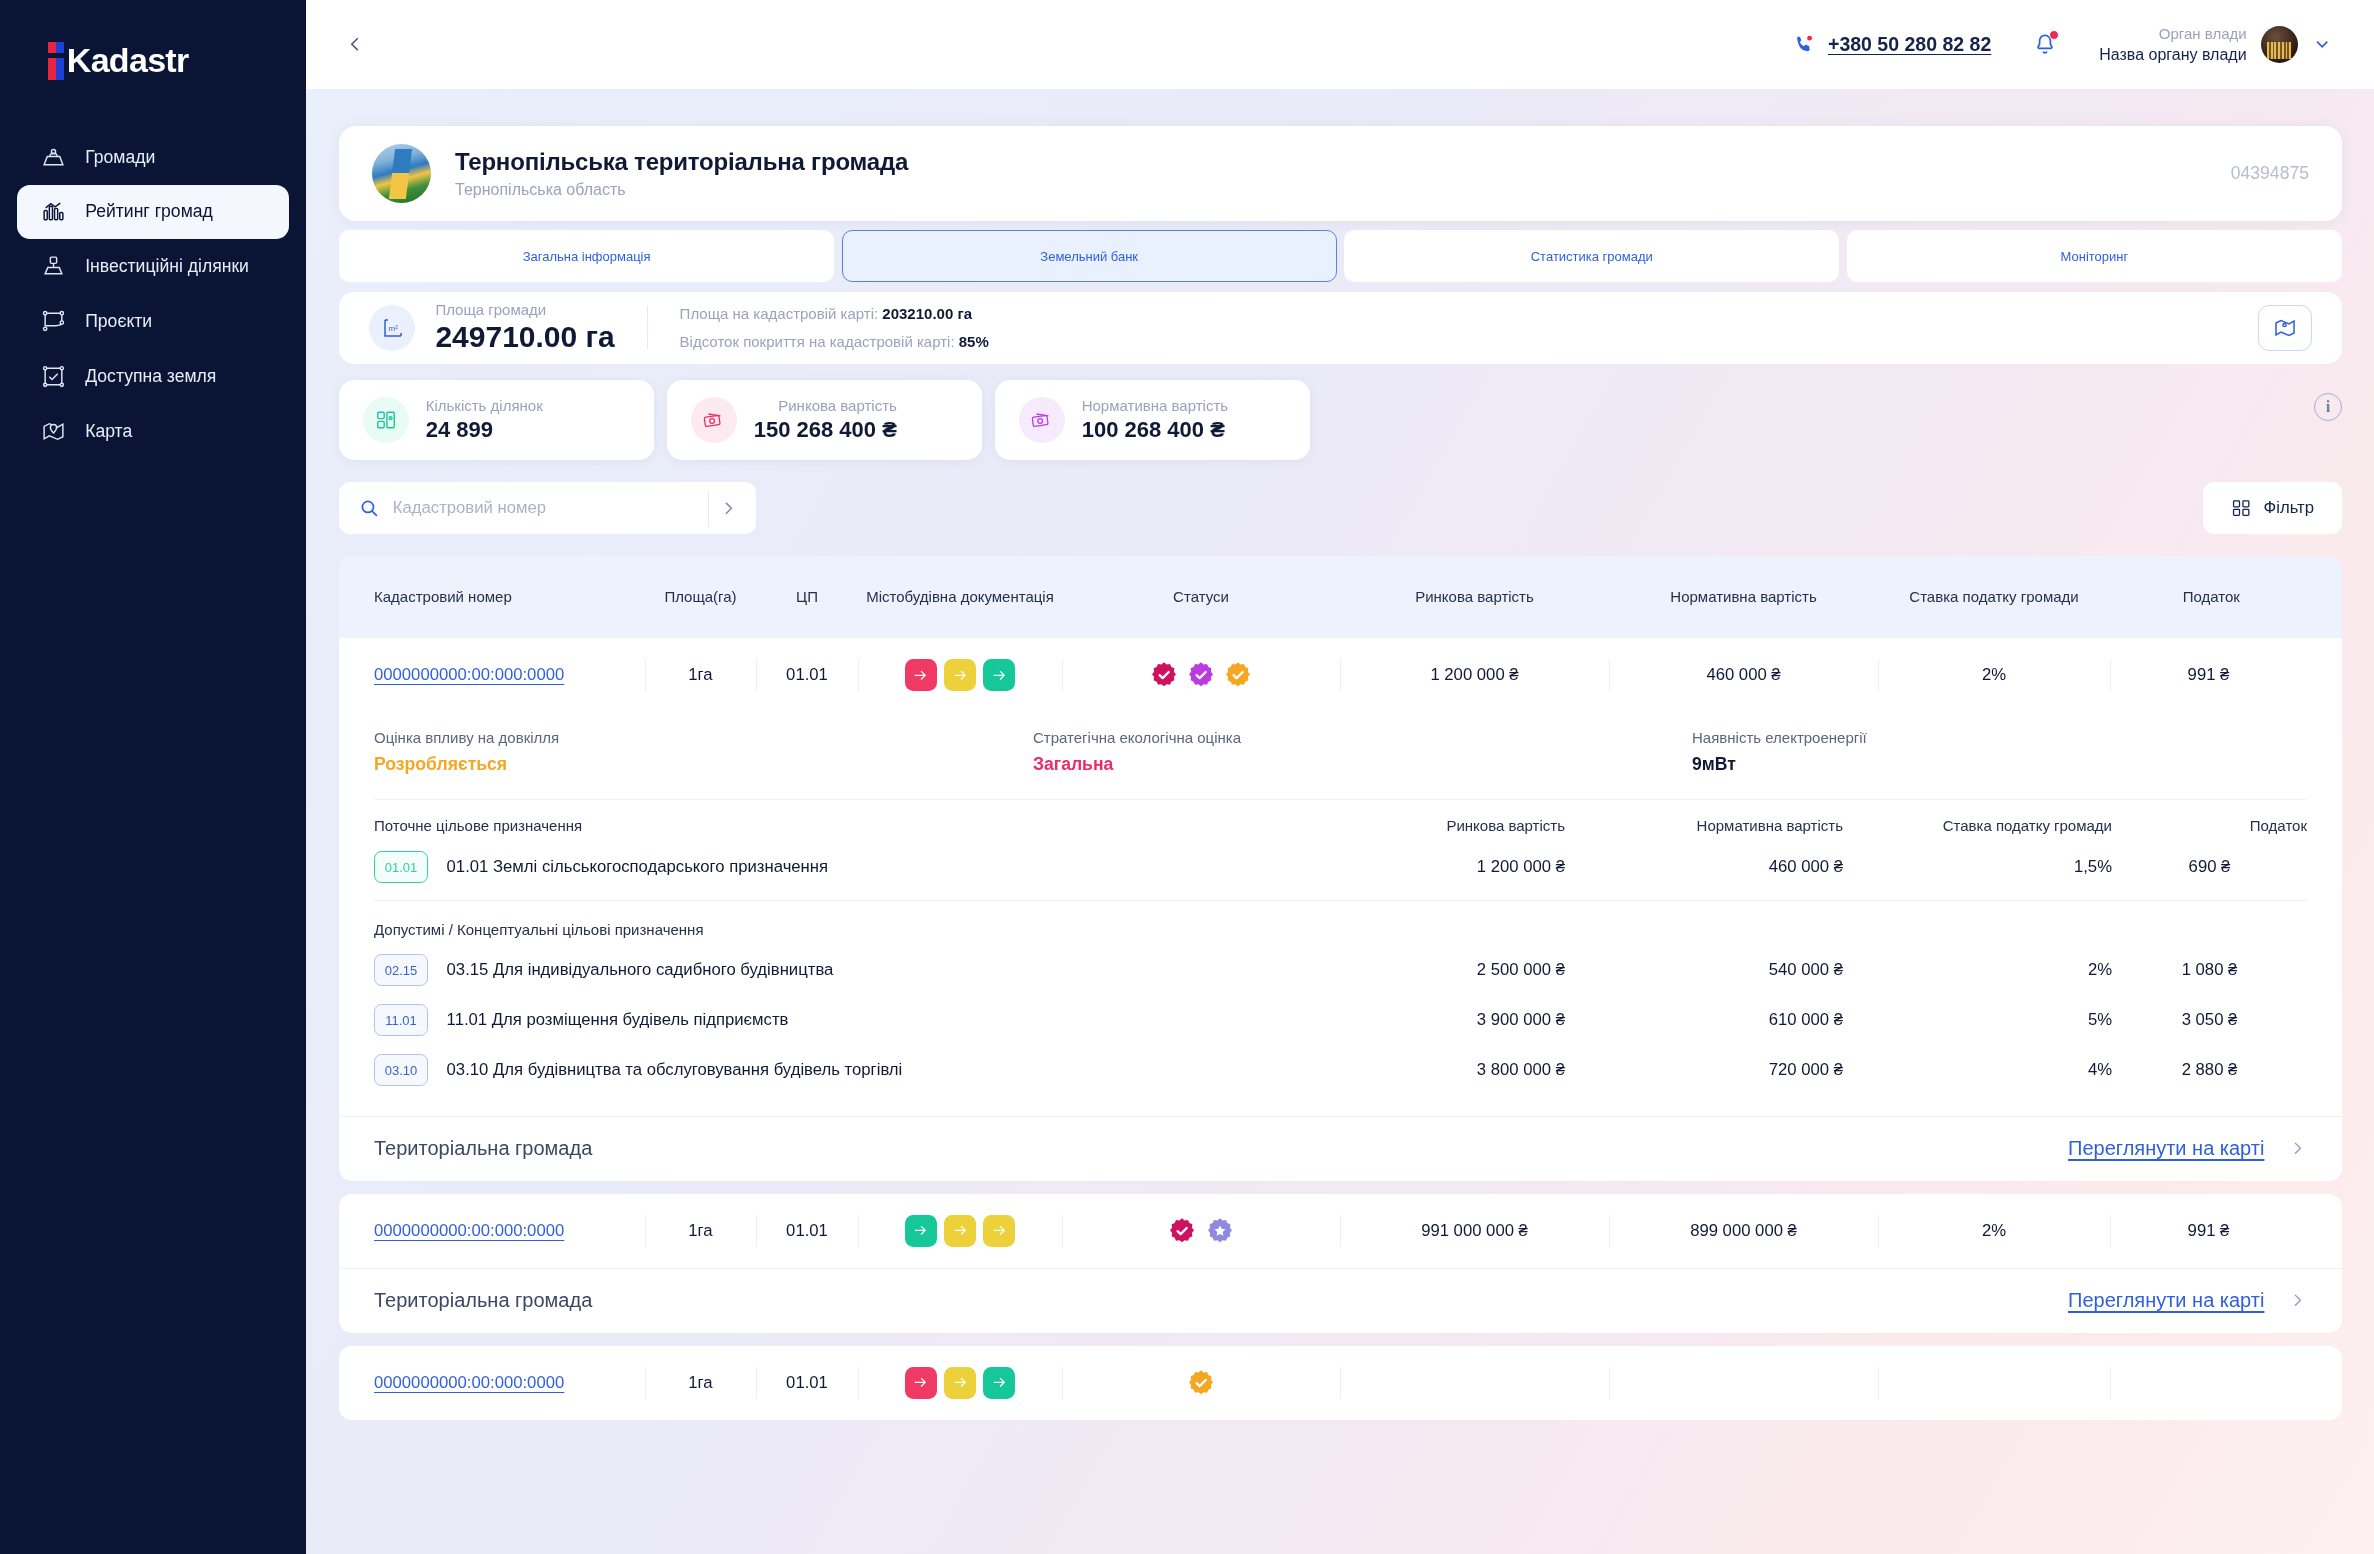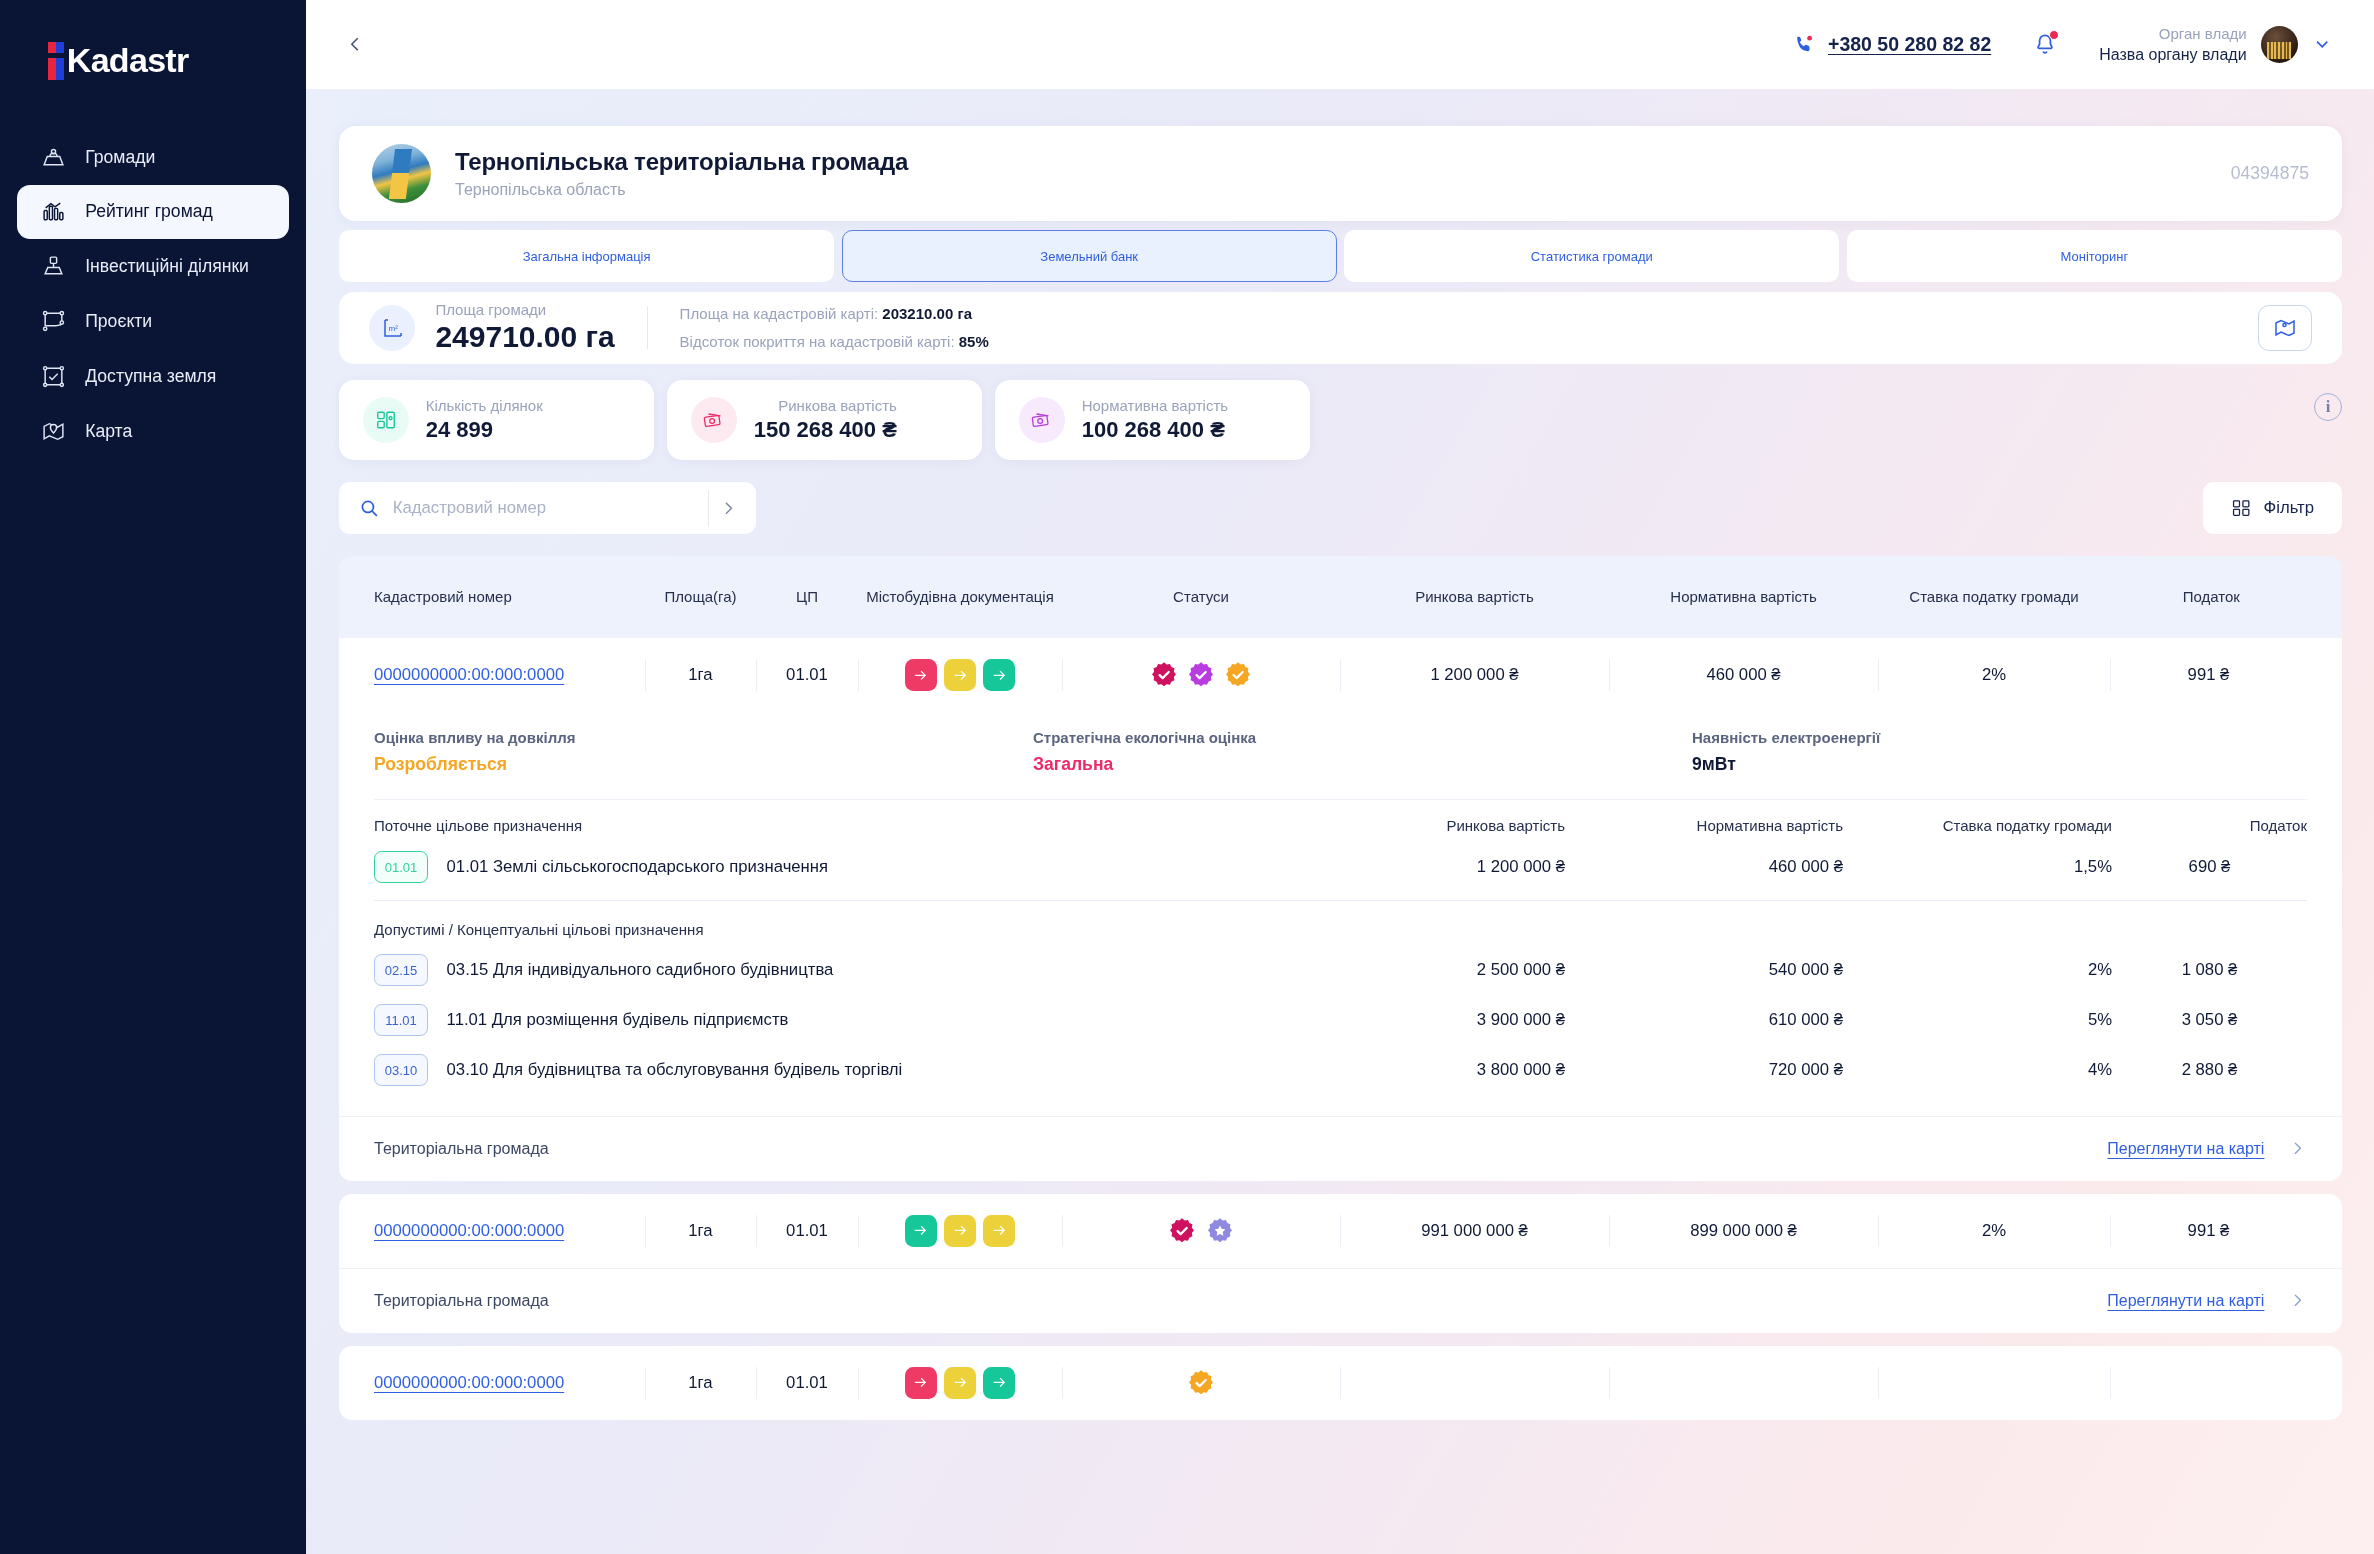--- a/index.html
+++ b/index.html
@@ -239,21 +239,21 @@
     display:flex;align-items:center;justify-content:center; color:#fff;
   }
   .statuses { display:flex; gap: 9.3px; justify-content:center; }
   .rosette { width: 28px; height: 28px; }
 
   
   .detail { padding: 0 35px 0 35px; }
   .eco-row { display: flex; padding: 16.7px 0 24px 0; }
   .eco { flex: 0 0 659px; }
   .eco:last-child { flex: 0 0 auto; }
-  .eco .k { font-size: 15px; color: #5b657f; font-weight: bold; }
+  .eco .k { font-size: 15px; color: #5b657f; }
   .eco .v { font-size: 17.6px; font-weight: 700; margin-top: 8.3px; }
   .v-orange { color: #f5a623; }
   .v-pink { color: #ec2b68; }
   .v-dark { color: #101a36; }
 
   .sub-head { display:flex; align-items:center; height: 43px; font-size: 15px; color:#26304d; border-top: 0.9px solid #eef1f7; padding-top: 9.3px; }
   .sh-name { flex: 1; }
   .sh-mv { flex: 0 0 278px; text-align: right; }
   .sh-nv { flex: 0 0 278px; text-align: right; }
   .sh-rate { flex: 0 0 269px; text-align: right; }
@@ -271,21 +271,21 @@
   .pr-mv { flex: 0 0 278px; text-align: right; }
   .pr-nv { flex: 0 0 278px; text-align: right; }
   .pr-rate { flex: 0 0 269px; text-align: right; }
   .pr-tax { flex: 0 0 195px; text-align: center; }
 
   .sect-title { font-size: 15px; color: #26304d; padding: 20.4px 0 7.4px 0; }
   .hr { height: 0.9px; background: #e8ecf4; margin-top: 7.4px; }
 
   .row-foot {
     display:flex; align-items:center; height: 65px; padding: 16px 35px;
-    border-top: 0.9px solid #eef1f7; font-size: 16px; color: #3c4763; text-align: center;
+    border-top: 0.9px solid #eef1f7; font-size: 20px; color: #3c4763; text-align: center;
   }
   .view-map { margin-left: auto; display:flex; align-items:center; gap: 24px; color:#2f5fe0; cursor:pointer; }
   .view-map .lnk { text-decoration: underline; text-underline-offset: 3.7px; }
   .vm-arrow { color:#8aa0cf; }
 </style>
 </head>
 <body>
 
 <aside class="sidebar">
   <div class="logo">

